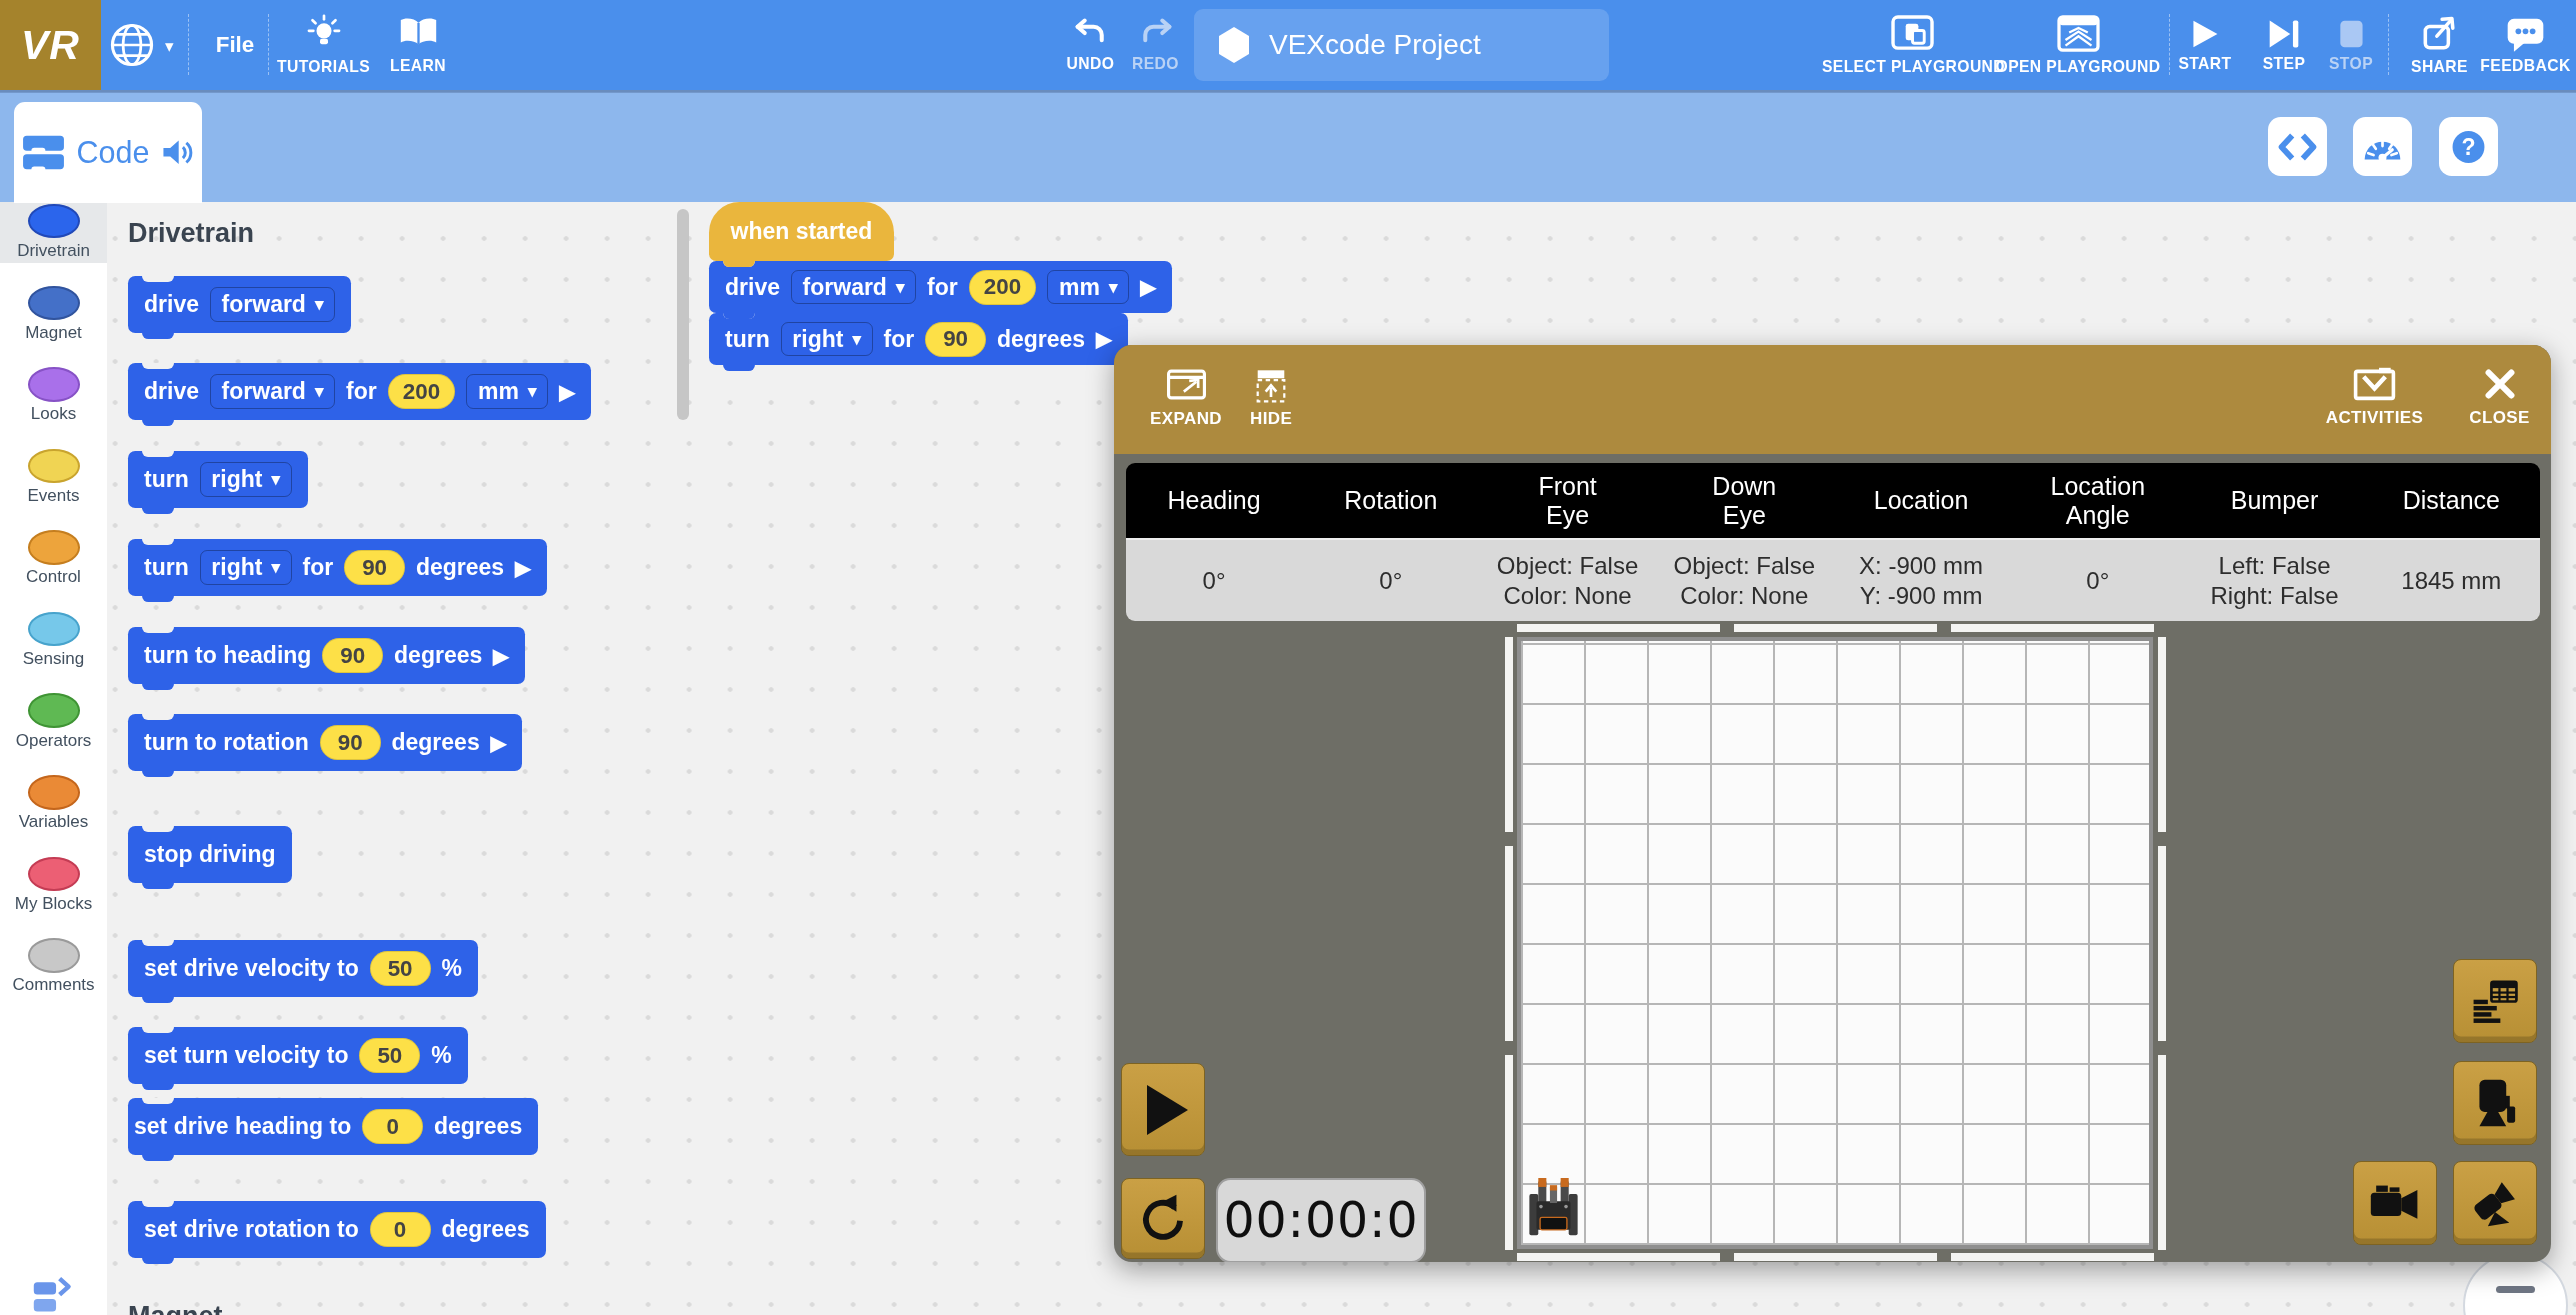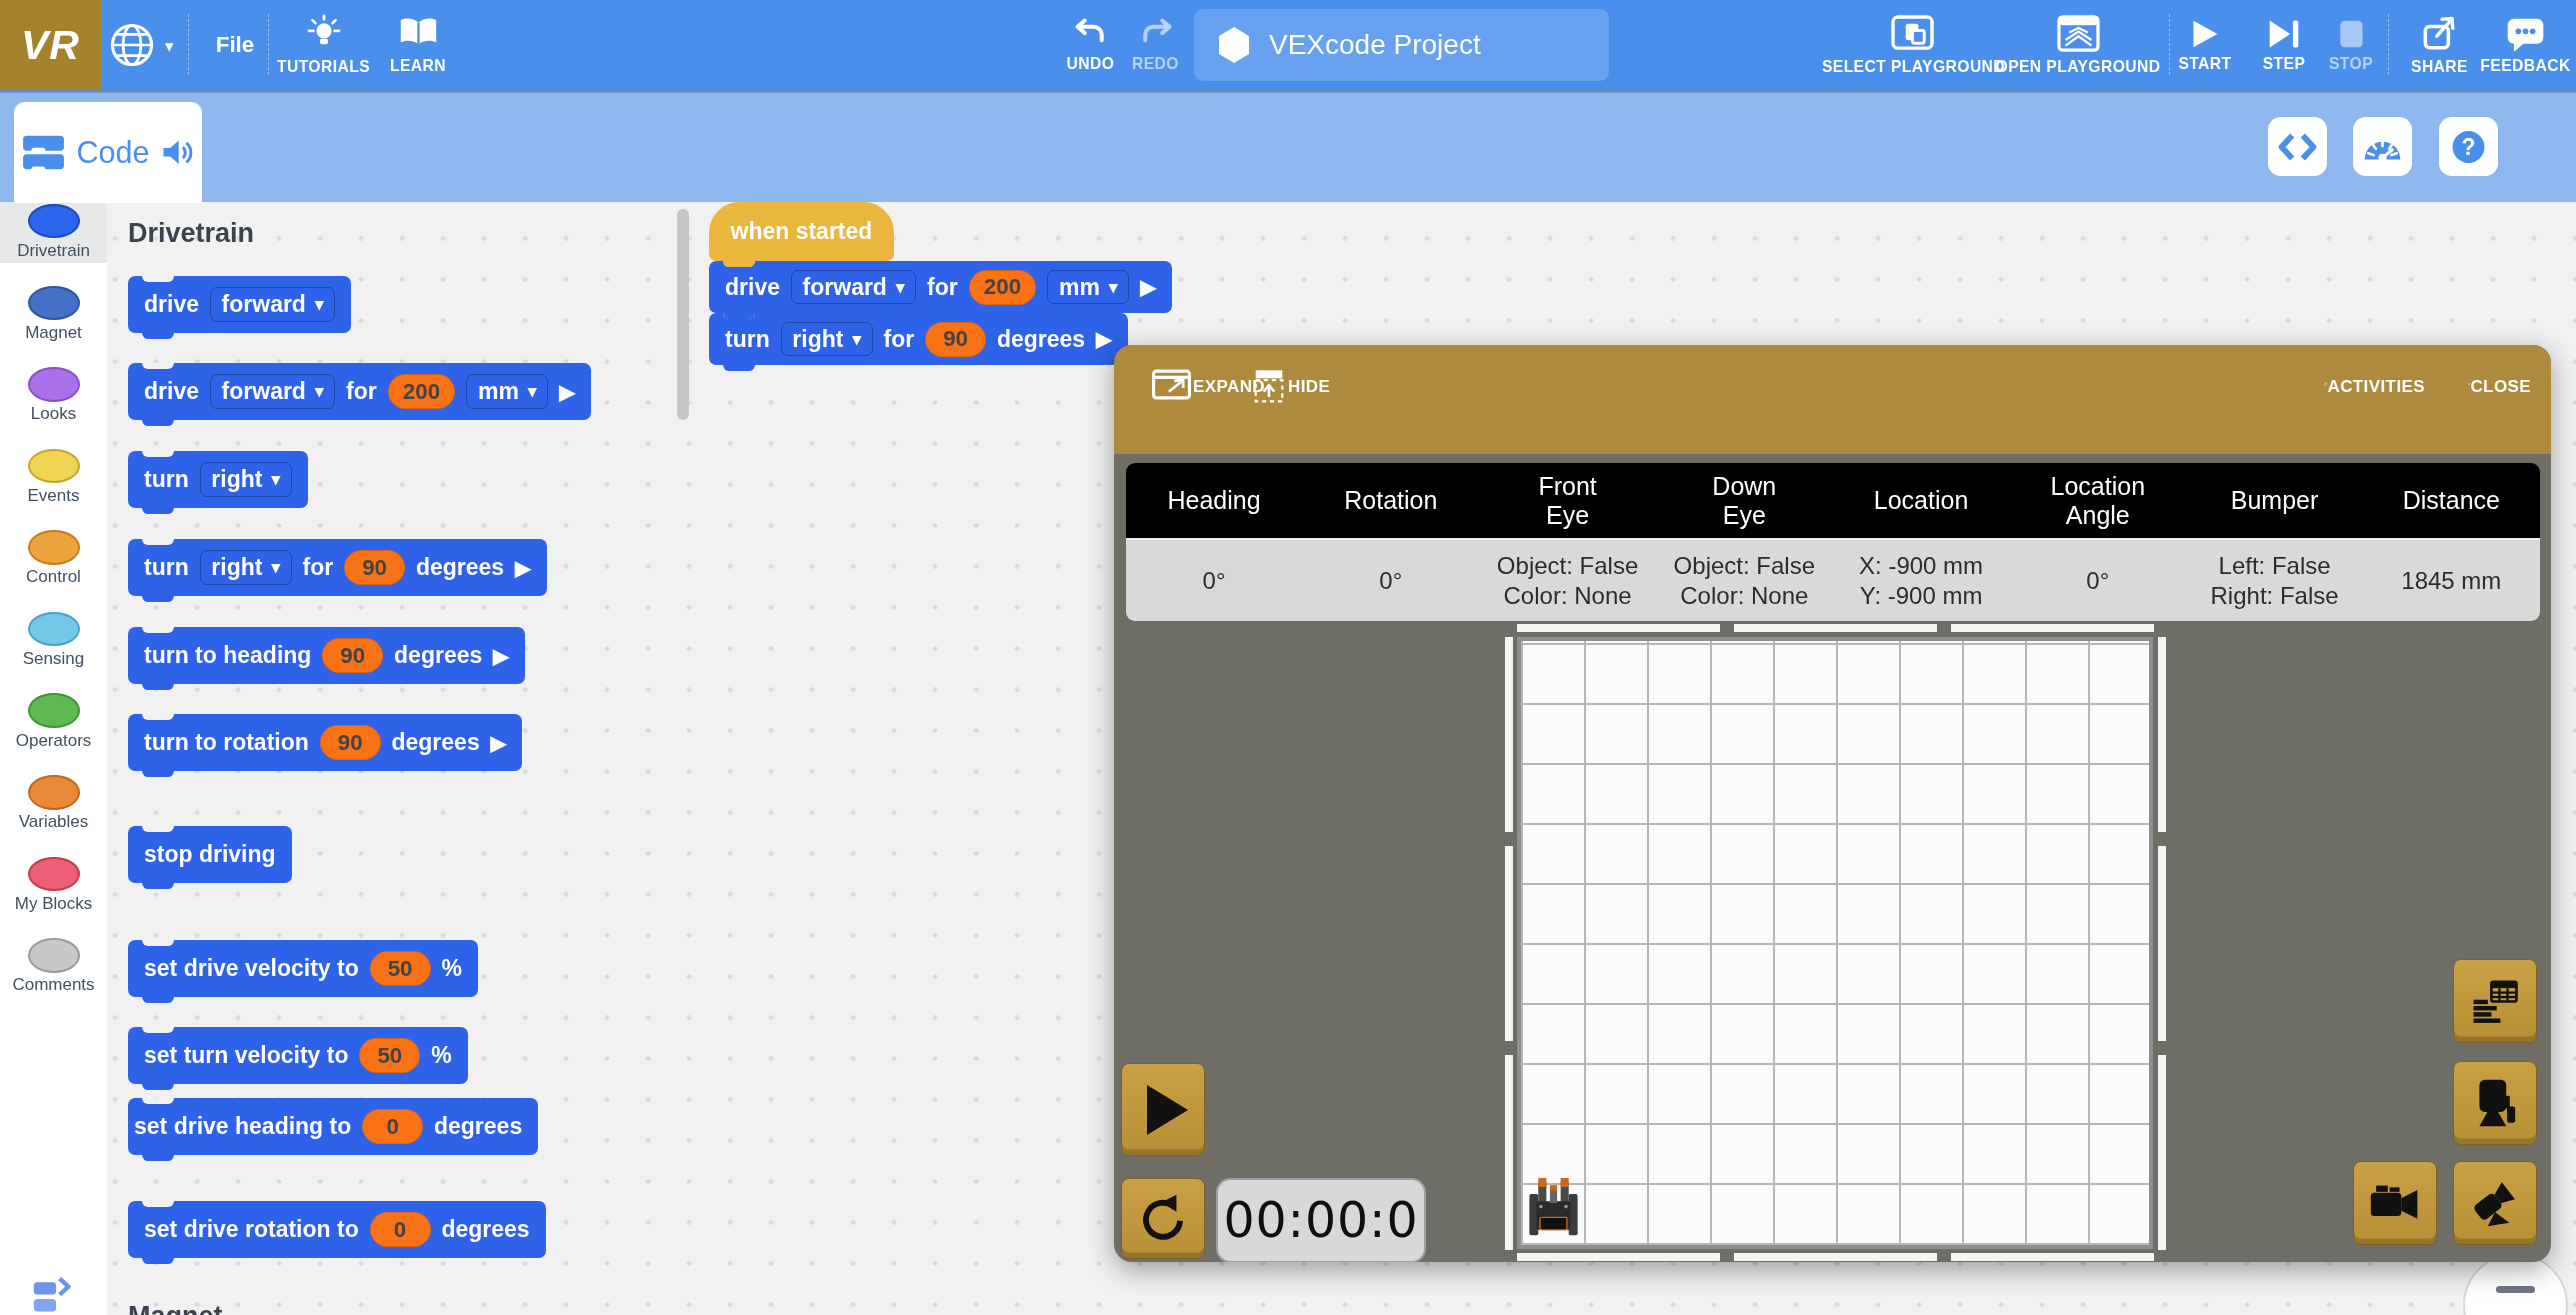--- a/index.html
+++ b/index.html
@@ -50,30 +50,30 @@
     font-size:23px;white-space:nowrap;cursor:grab;z-index:3}
   .block::before{content:"";position:absolute;left:14.4px;top:0;width:32px;height:6.3px;
     background:#f1f1f1;border-radius:0 0 6.3px 6.3px}
   .block::after{content:"";position:absolute;left:14.4px;bottom:-6.3px;width:32px;height:7.2px;
     background:inherit;border-radius:0 0 6.3px 6.3px}
   .block.hat{background:#eab63d;border-radius:30.5px 30.5px 7.2px 7.2px;height:59px;padding:0 21.5px}
   .block.hat::before{display:none}
   .bdd{display:inline-flex;align-items:center;gap:9px;border:1.8px solid rgba(0,0,0,.3);
     border-radius:7.2px;padding:2.7px 10.8px;cursor:pointer}
   .bdd .caret{font-size:17px}
-  .bnum{background:#f97316;color:#444;border-radius:20px;min-width:30.5px;padding:4.5px 15.3px;
+  .bnum{background:#fde047;color:#444;border-radius:20px;min-width:30.5px;padding:4.5px 15.3px;
     text-align:center;font-size:22.4px;cursor:text;box-shadow:inset 0 0 0 0.9px rgba(0,0,0,.12)}
   .brun{font-size:20.6px;cursor:pointer}
   .blabel{cursor:inherit}
 
   
   .panel{position:absolute;left:1114px;top:345px;width:1437px;height:917px;background:#6e6e66;
     border-radius:18px;box-shadow:0 7.2px 27px rgba(0,0,0,.35);overflow:hidden;z-index:20}
   .pg-header{position:absolute;left:0;top:0;width:100%;height:109px;background:#ad8a3e}
-  .pg-hbtn{position:absolute;top:20px;display:flex;flex-direction:row;align-items:center;
+  .pg-hbtn{position:absolute;top:20px;display:flex;flex-direction:column;align-items:center;
     color:#fff;cursor:pointer}
   .pg-hbtn .lbl{font-size:17px;font-weight:bold;letter-spacing:0.4px;margin-top:5.4px;white-space:nowrap}
 
   .pg-table{position:absolute;left:11.7px;top:118px;width:1414px;border-radius:9px;overflow:hidden}
   .pg-thead{display:grid;grid-template-columns:repeat(8,1fr);background:#000000;height:75px}
   .pg-trow{display:grid;grid-template-columns:repeat(8,1fr);background:#d9d9d9;height:81px;
     border-top:2.7px solid #eee}
   .pg-th{display:flex;flex-direction:column;align-items:center;justify-content:center;
     color:#fff;font-size:25px;line-height:1.15;text-align:center}
   .pg-td{display:flex;flex-direction:column;align-items:center;justify-content:center;

